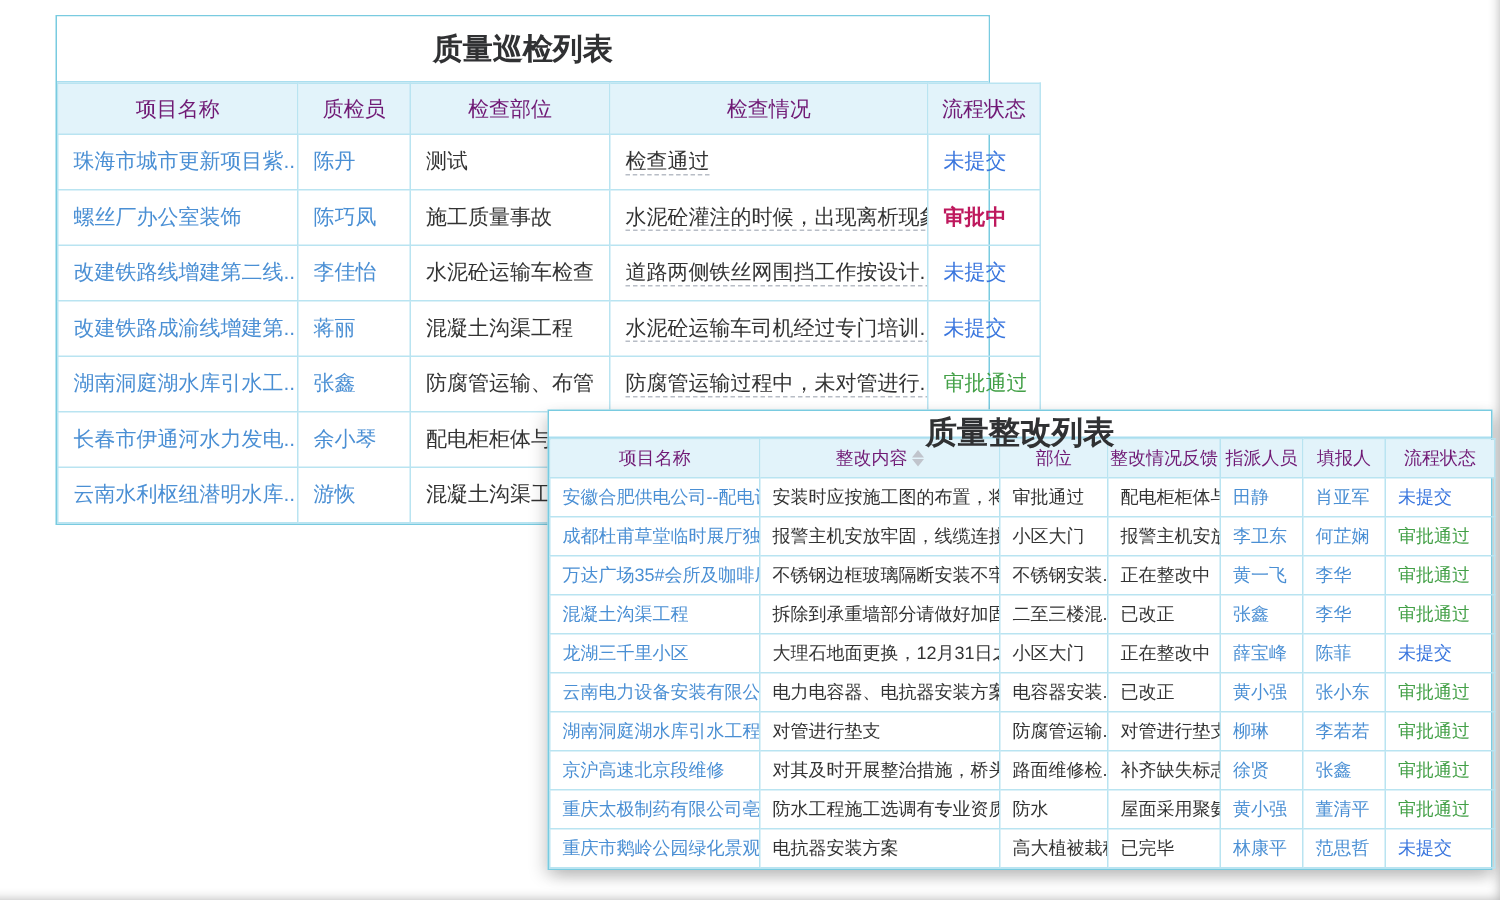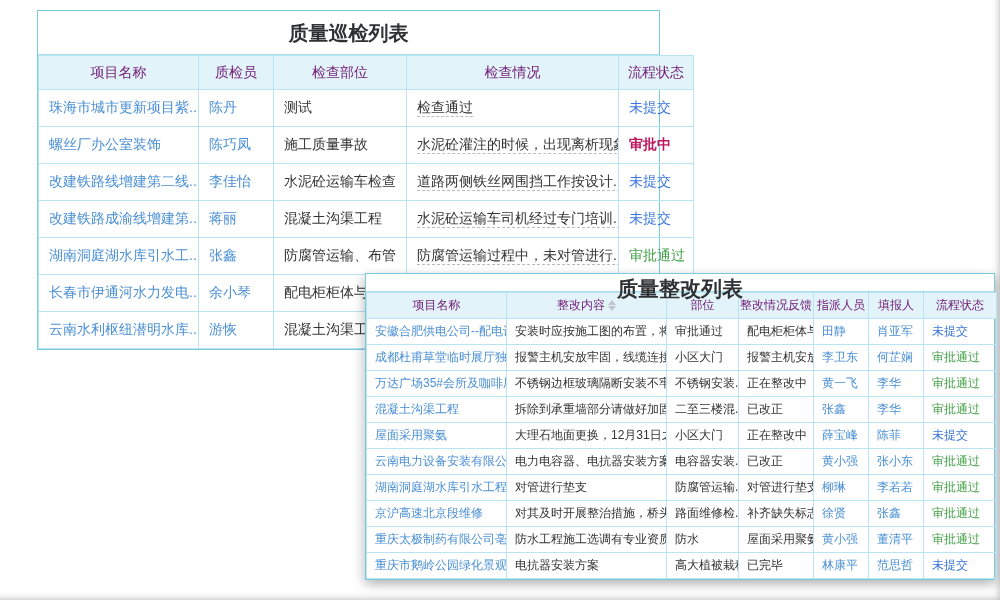--- a/index.html
+++ b/index.html
@@ -184,21 +184,21 @@
     <td><a class="link">混凝土沟渠工程</a></td>
     <td><span>拆除到承重墙部分请做好加固...</span></td>
     <td><span>二至三楼混...</span></td>
     <td><span>已改正</span></td>
     <td><a class="link">张鑫</a></td>
     <td><a class="link">李华</a></td>
     <td class="c"><span style="color: rgb(67, 160, 71);">审批通过</span></td>
   </tr>
 
   <tr>
-    <td><a class="link">屋面采用聚氨</a></td>
+    <td><a class="link">龙湖三千里小区</a></td>
     <td><span>大理石地面更换，12月31日之...</span></td>
     <td><span>小区大门</span></td>
     <td><span>正在整改中</span></td>
     <td><a class="link">薛宝峰</a></td>
     <td><a class="link">陈菲</a></td>
     <td class="c"><span style="color: rgb(58, 118, 222);">未提交</span></td>
   </tr>
 
   <tr>
     <td><a class="link">云南电力设备安装有限公司20...</a></td>

